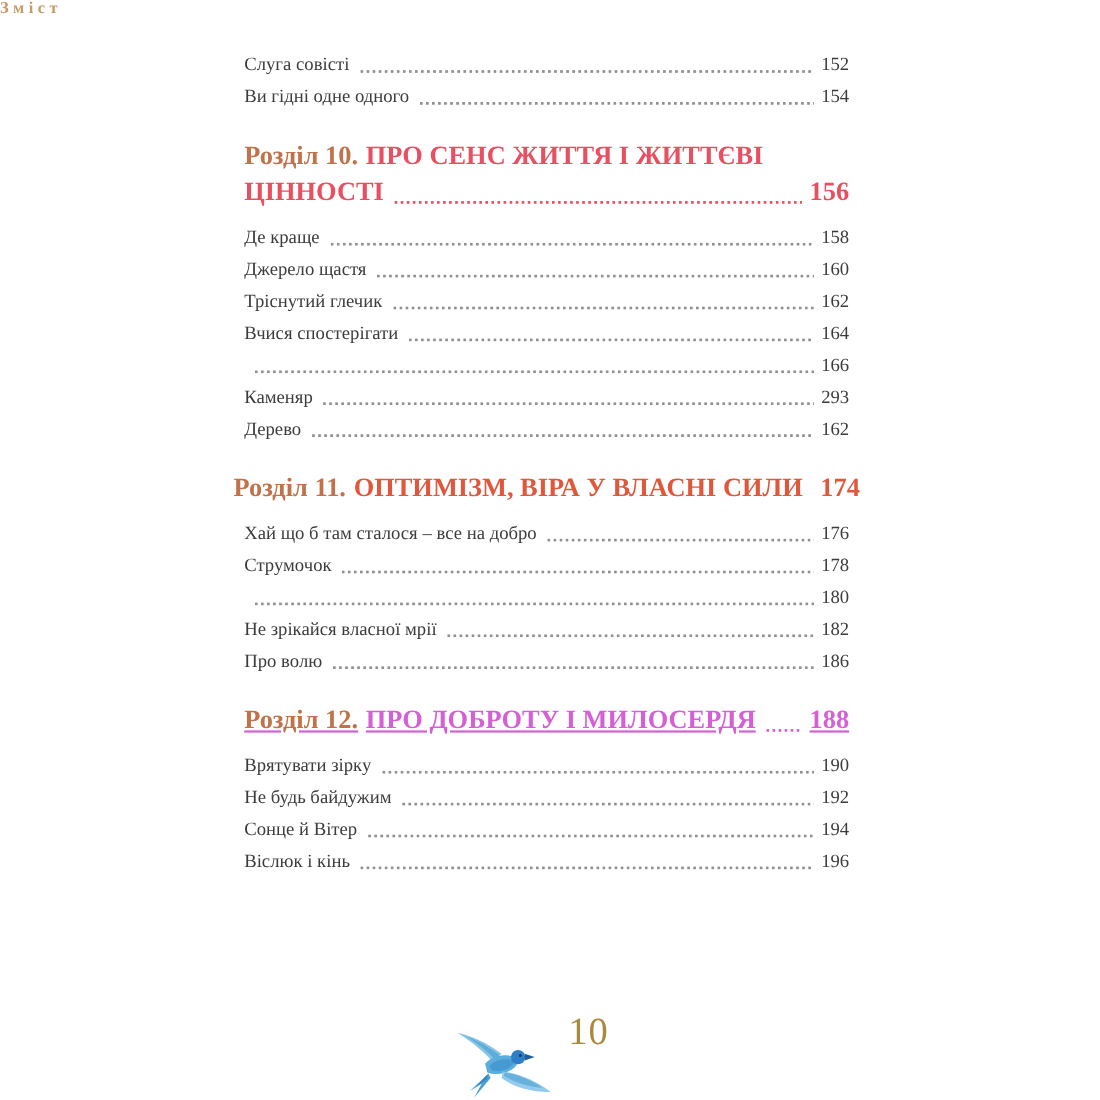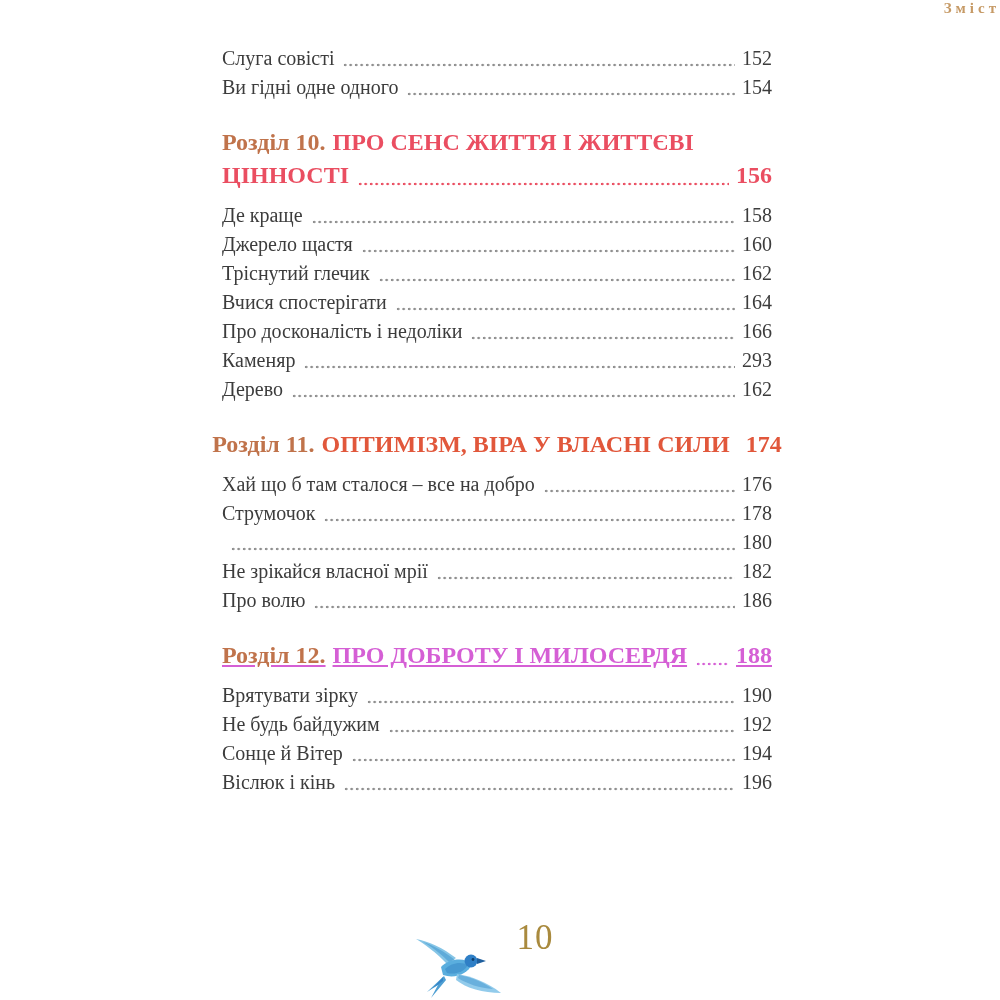--- a/index.html
+++ b/index.html
@@ -14,36 +14,36 @@
     background: #ffffff;
     overflow: hidden;
     font-family: "Liberation Serif", "DejaVu Serif", serif;
     color: var(--body-text, #3c3c3c);
   }
   .page-title {
     position: absolute;
     top: 0px;
     left: 0;
     width: 100%;
-    text-align: right;
+    text-align: left;
     font-size: 15px;
     font-weight: bold;
     letter-spacing: 4px;
     color: var(--title-gold, #c69a66);
   }
   #content {
     position: absolute;
     top: 44px;
     left: 222px;
     width: 550px;
   }
   .toc-row {
     display: flex;
     line-height: 29px;
-    font-size: 20px;
+    font-size: 17px;
     justify-content: space-between;
   }
   .entry-label {
     white-space: nowrap;
   }
   .leader {
     flex: 1 1 auto;
     align-self: flex-end;
     height: 4px;
     margin: 0 7px 6px 9px;
@@ -135,21 +135,20 @@
         <span class="entry-label">Тріснутий глечик</span>
         <span class="leader" style="--dot: #8f8f8f;"></span>
         <span class="entry-page">162</span>
       </div>
       <div class="toc-row">
         <span class="entry-label">Вчися спостерігати</span>
         <span class="leader" style="--dot: #8f8f8f;"></span>
         <span class="entry-page">164</span>
       </div>
       <div class="toc-row">
-        <span class="entry-label">Про досконалість і недоліки</span>
         <span class="leader" style="--dot: #8f8f8f;"></span>
         <span class="entry-page">166</span>
       </div>
       <div class="toc-row">
         <span class="entry-label">Каменяр</span>
         <span class="leader" style="--dot: #8f8f8f;"></span>
         <span class="entry-page">293</span>
       </div>
       <div class="toc-row">
         <span class="entry-label">Дерево</span>

